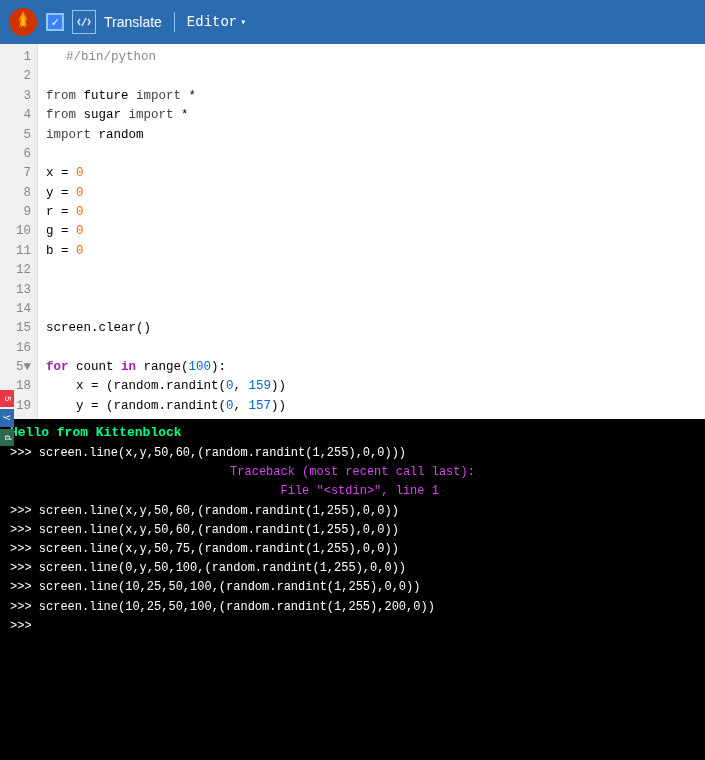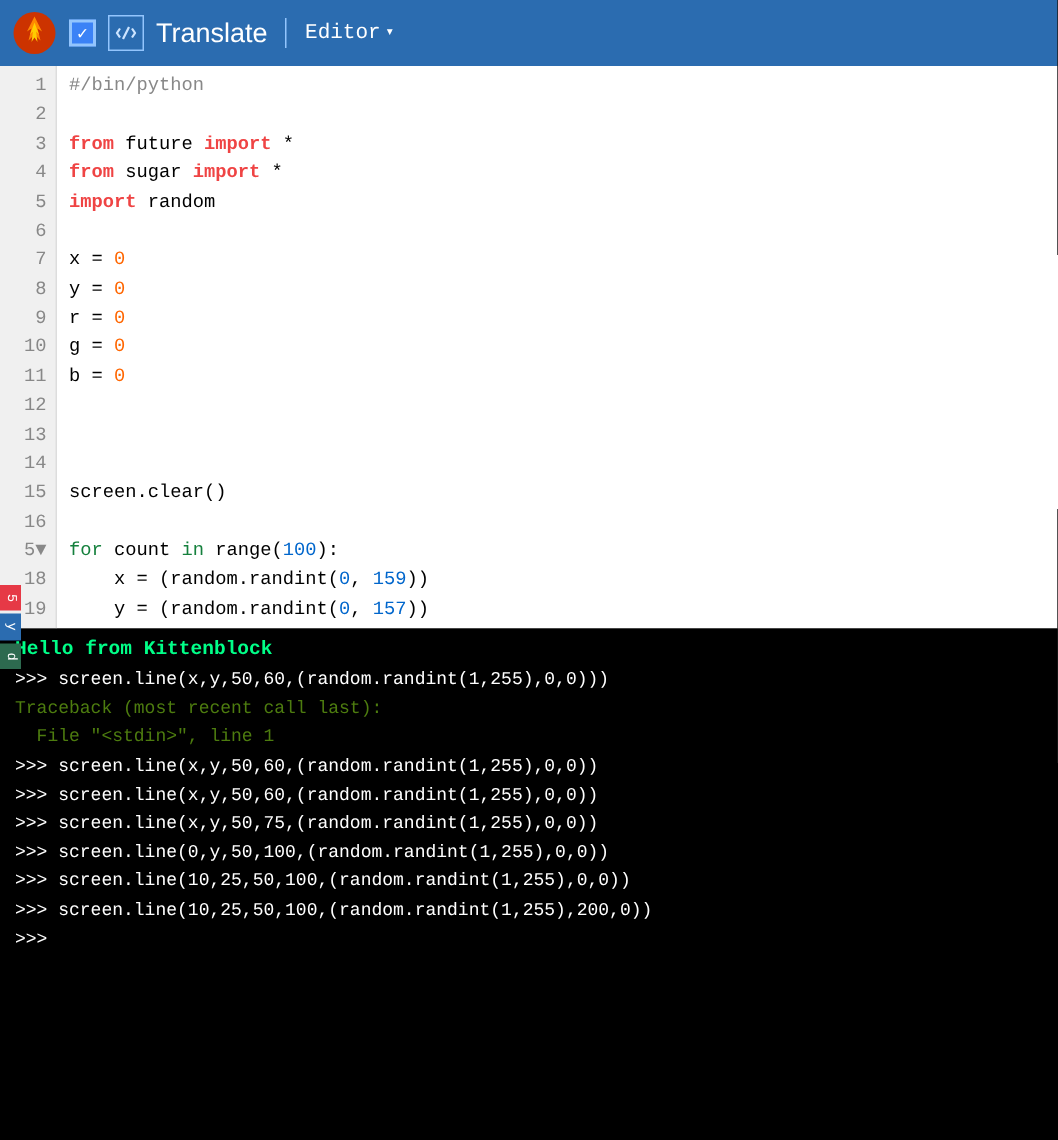--- a/index.html
+++ b/index.html
@@ -43,21 +43,21 @@
       border: 1.5px solid #93c5fd;
       display: flex;
       align-items: center;
       justify-content: center;
       color: #cce4ff;
       font-size: 13px;
       cursor: pointer;
     }
     .topbar-label {
       color: white;
-      font-size: 18px;
+      font-size: 14px;
       font-family: Arial, sans-serif;
       font-weight: 500;
       cursor: pointer;
     }
     .topbar-divider {
       width: 1px;
       height: 20px;
       background: #93c5fd;
       margin: 0 4px;
     }
@@ -101,24 +101,24 @@
     .code-content {
       flex: 1;
       padding: 4px 8px;
       font-size: 12.5px;
       line-height: 1.55;
       color: #000;
       overflow: hidden;
       white-space: pre;
     }
     
-    .kw { color: #ef4444; font-weight: bold; }
-    .kw2 { color: #15803d; font-weight: normal; }
+    .kw { color: #404040; font-weight: normal; }
+    .kw2 { color: #a21caf; font-weight: bold; }
     .num { color: #0066cc; }
-    .comment { color: #888888; }
+    .comment { color: #888888; margin-left: 20px; }
     .var-orange { color: #ff6600; }
 
     
     #console {
       background: #000000;
       height: 341px;
       overflow: hidden;
       position: relative;
     }
     .console-header {
@@ -129,21 +129,21 @@
       font-family: 'Courier New', Courier, monospace;
     }
     .console-content {
       padding: 0 10px;
       font-size: 12px;
       line-height: 1.6;
       color: #ffffff;
       font-family: 'Courier New', Courier, monospace;
     }
     .console-content .prompt { color: #ffffff; }
-    .console-content .error { color: #4d7c0f; }
+    .console-content .error { color: #d946ef; text-align: center; }
     .console-line { display: block; white-space: pre; }
 
     
     .side-tabs {
       position: absolute;
       left: 0;
       top: 390px;
       display: flex;
       flex-direction: column;
       gap: 2px;

